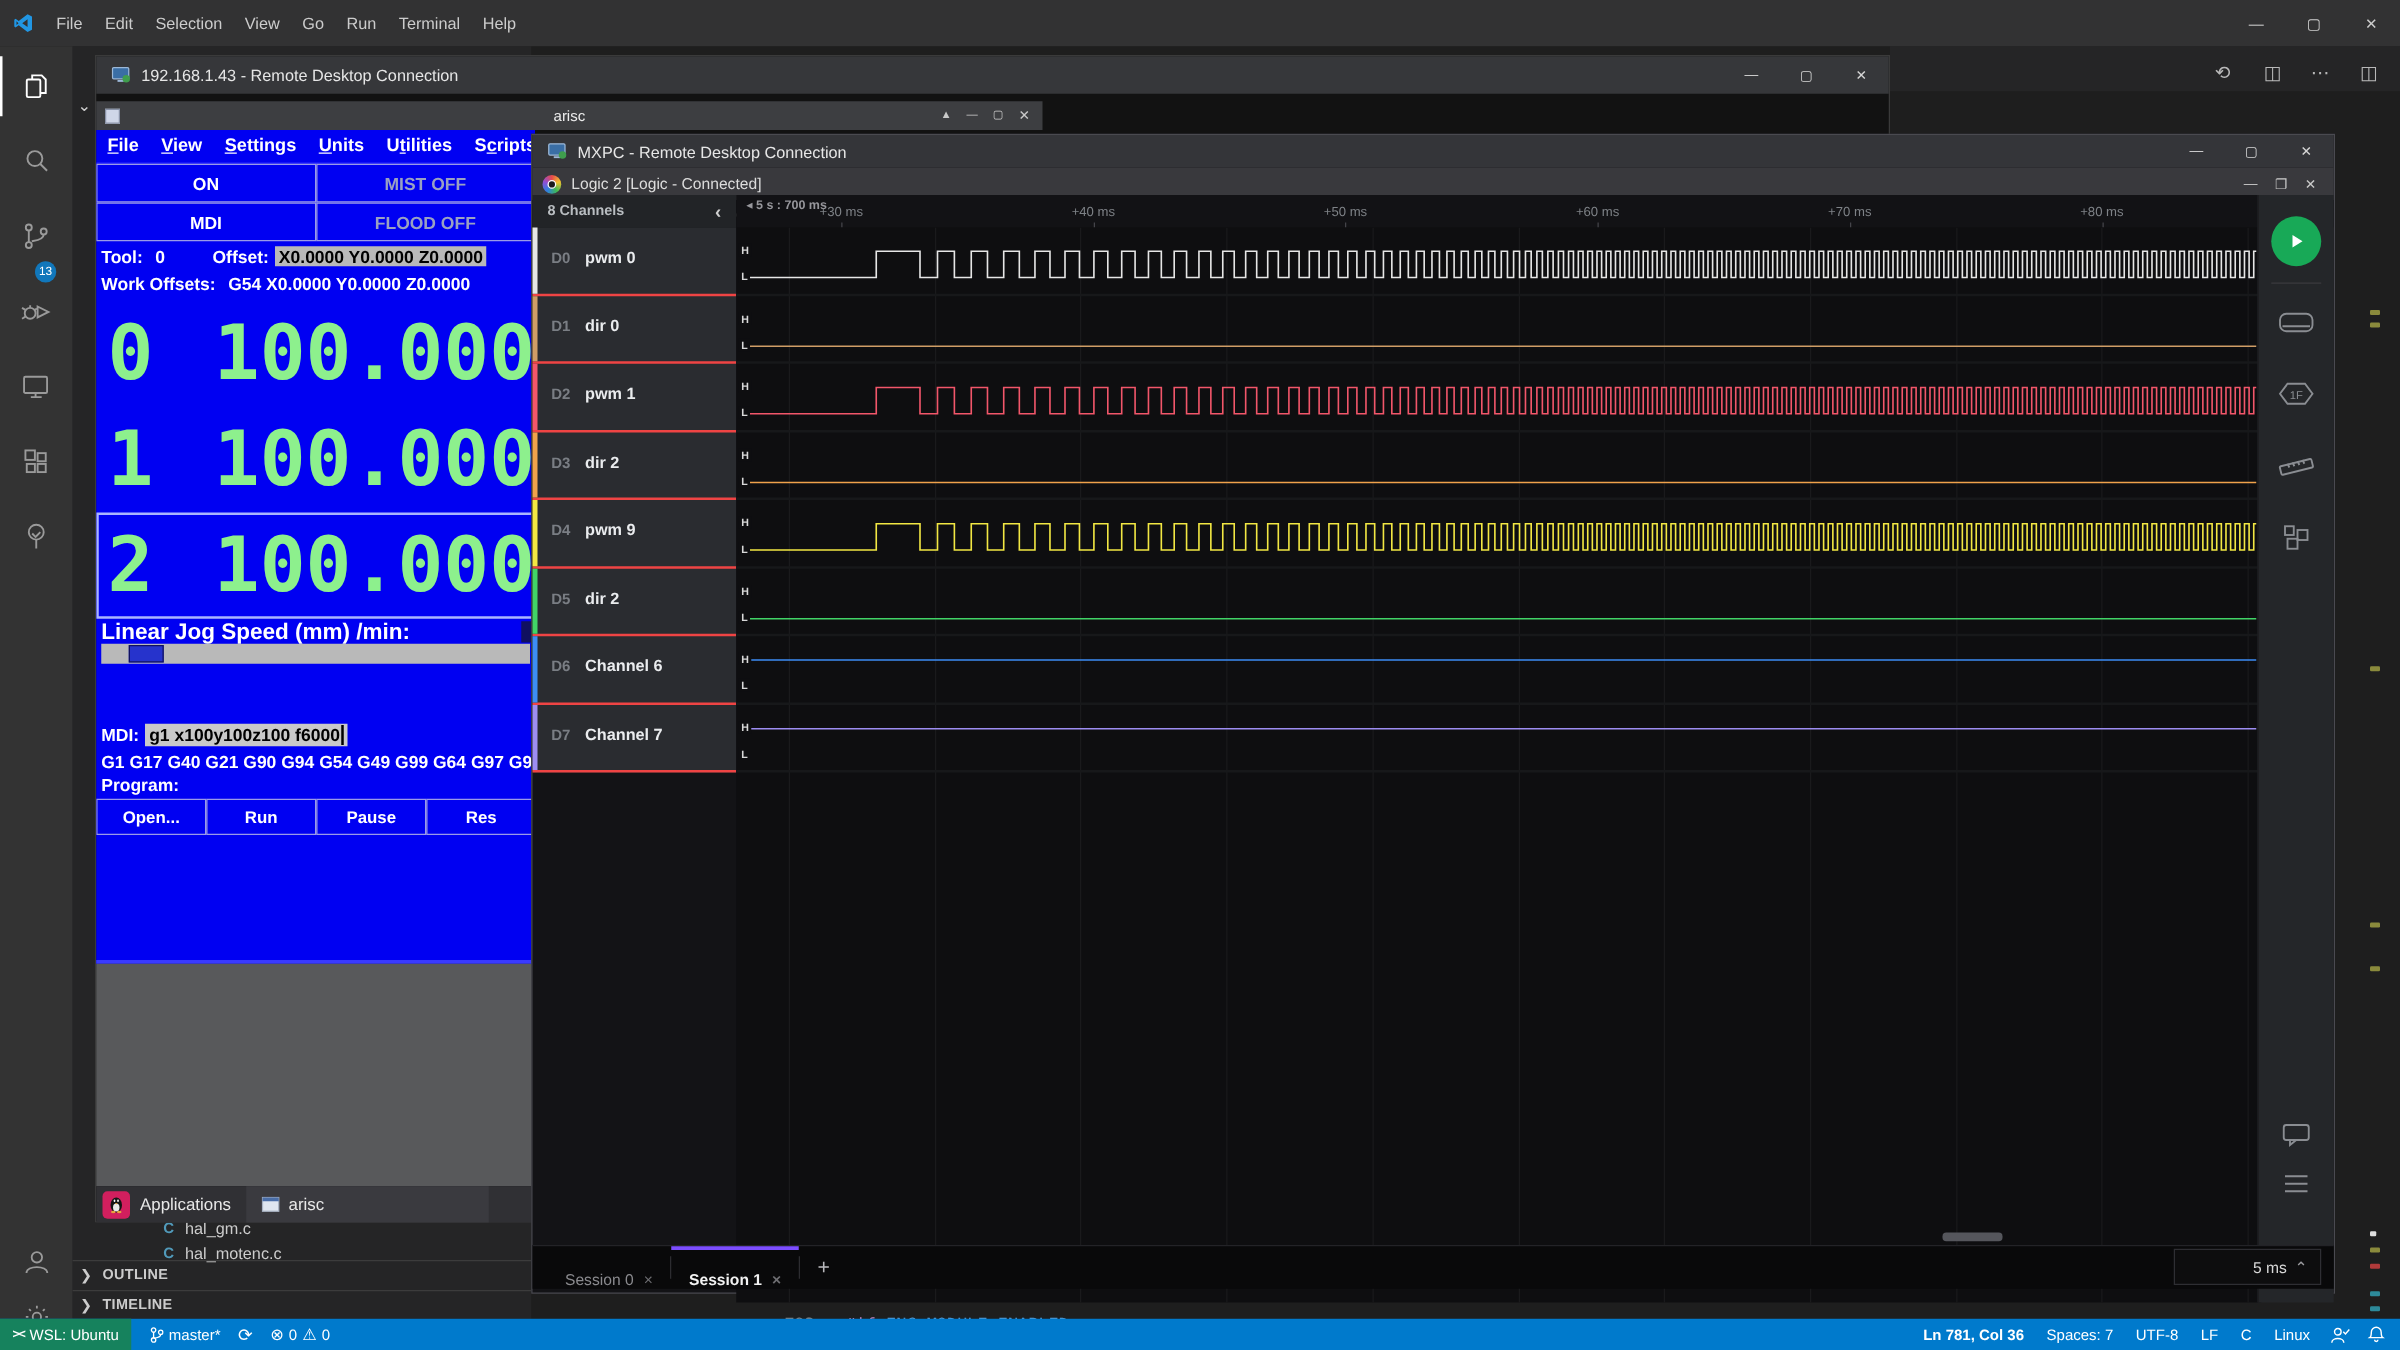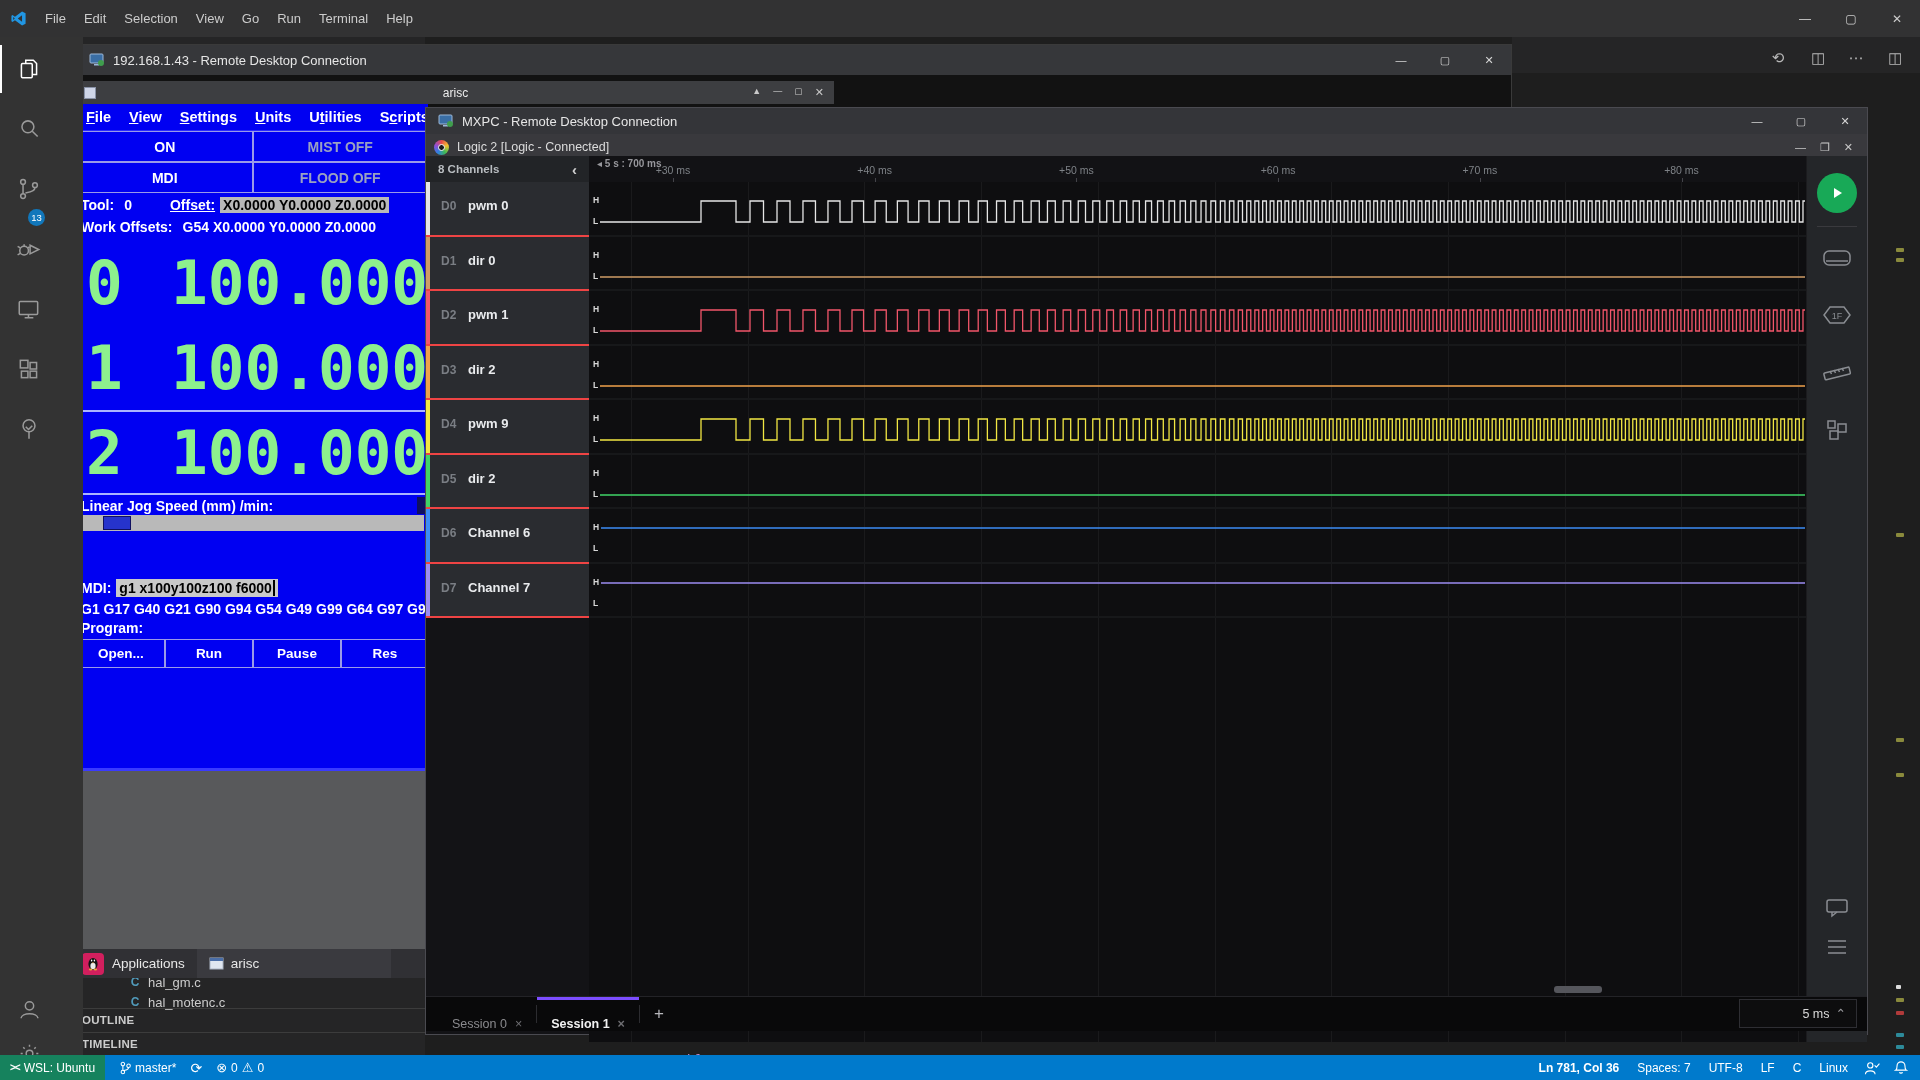--- a/index.html
+++ b/index.html
@@ -3,21 +3,21 @@
 <meta charset="utf-8">
 <style>
   html,body{margin:0;padding:0;background:#1e1e1e;font-family:"Liberation Sans",sans-serif;}
   #screen{position:relative;width:1920px;height:1080px;overflow:hidden;background:#1e1e1e;}
   .abs{position:absolute;}
   
   .vsc-titlebar{left:0;top:0;width:1920px;height:37px;background:#323233;color:#cccccc;font-size:13px;z-index:3;display:flex;align-items:center;}
   .vsc-menu-item{padding:0 9px;color:#cccccc;cursor:default;}
   .vsc-title-center{position:absolute;left:0;right:0;text-align:center;color:#bbbbbb;font-size:12.5px;pointer-events:none;}
   .win-glyph{width:46px;height:37px;display:flex;align-items:center;justify-content:center;color:#cccccc;font-size:12px;}
-  .activitybar{left:0;top:37px;width:58px;height:1018px;background:#333333;z-index:6;padding-left:25px;}
+  .activitybar{left:0;top:37px;width:58px;height:1018px;background:#333333;z-index:6;}
   .act-icon{position:absolute;left:0;width:58px;height:48px;display:flex;align-items:center;justify-content:center;color:#9a9a9a;}
   .act-icon svg{stroke:#9a9a9a;fill:none;stroke-width:1.4;}
   .act-icon.active svg{stroke:#ffffff;}
   .act-active-line{position:absolute;left:0;width:2px;background:#ffffff;}
   .badge{position:absolute;border-radius:50%;background:#1177bb;color:#fff;font-size:9.5px;display:flex;align-items:center;justify-content:center;}
   .sidebar{left:58px;top:37px;width:367px;height:1018px;background:#252526;z-index:1;color:#cccccc;}
   .side-section{position:absolute;left:0;width:367px;height:21px;border-top:1px solid #3c3c3c;display:flex;align-items:center;font-size:11.5px;font-weight:bold;color:#cccccc;letter-spacing:.3px;}
   .file-item{position:absolute;left:70px;height:20px;display:flex;align-items:center;font-size:13px;color:#cccccc;gap:6px;}
   .cicon{width:14px;height:14px;border-radius:2px;color:#519aba;font-weight:bold;font-size:12px;display:flex;align-items:center;justify-content:center;}
   .statusbar{left:0;top:1055px;width:1920px;height:25px;background:#007acc;z-index:30;color:#ffffff;font-size:12px;display:flex;align-items:center;}
@@ -267,21 +267,21 @@
         </div>
       <div id="cnc-toggles" class="cnc-grid">
           <div class="cnc-btn">ON</div>
           <div class="cnc-btn off">MIST OFF</div>
           <div class="cnc-btn">MDI</div>
           <div class="cnc-btn off">FLOOD OFF</div>
         </div>
       <div class="cnc-line" style="height:22px;margin-top:1px;">
         <span>Tool:</span>
         <span style="margin-left:10px;">0</span>
-        <span style="margin-left:38px;text-decoration:underline;">Offset:</span>
+        <span style="margin-left:38px;">Offset:</span>
         <span class="cnc-valbox">X0.0000 Y0.0000 Z0.0000</span>
       </div>
       <div class="cnc-line" style="height:21px;">
         <span>Work Offsets:</span>
         <span style="margin-left:10px;">G54 X0.0000 Y0.0000 Z0.0000</span>
       </div>
       <div id="cnc-axes" style="margin-top:3px;">
           <div class="axis-row">
             <span class="axis-idx">0</span>
             <span class="axis-val">100.000</span>
@@ -289,21 +289,21 @@
           <div class="axis-row">
             <span class="axis-idx">1</span>
             <span class="axis-val">100.000</span>
           </div>
           <div class="axis-row axis-sel">
             <span class="axis-idx">2</span>
             <span class="axis-val">100.000</span>
           </div>
         </div>
       <div class="cnc-line" style="height:17px;margin-top:2px;position:relative;">
-        <span style="font-size:14px;">Linear Jog Speed    (mm) /min:</span>
+        <span style="font-size:18px;">Linear Jog Speed    (mm) /min:</span>
         <span style="position:absolute;right:0;top:0;width:11px;height:17px;background:#101060;"></span>
       </div>
       <div class="cnc-slider-track">
         <div class="cnc-slider-handle"></div>
       </div>
       <div class="cnc-line" style="height:22px;margin-top:46px;">
         <span>MDI:</span>
         <span class="mdi-input"><span>g1 x100y100z100 f6000</span><span style="border-left:2px solid #000;margin-left:1px;"></span></span>
       </div>
       <div class="cnc-line" style="height:19px;overflow:hidden;">G1 G17 G40 G21 G90 G94 G54 G49 G99 G64 G97 G91</div>

